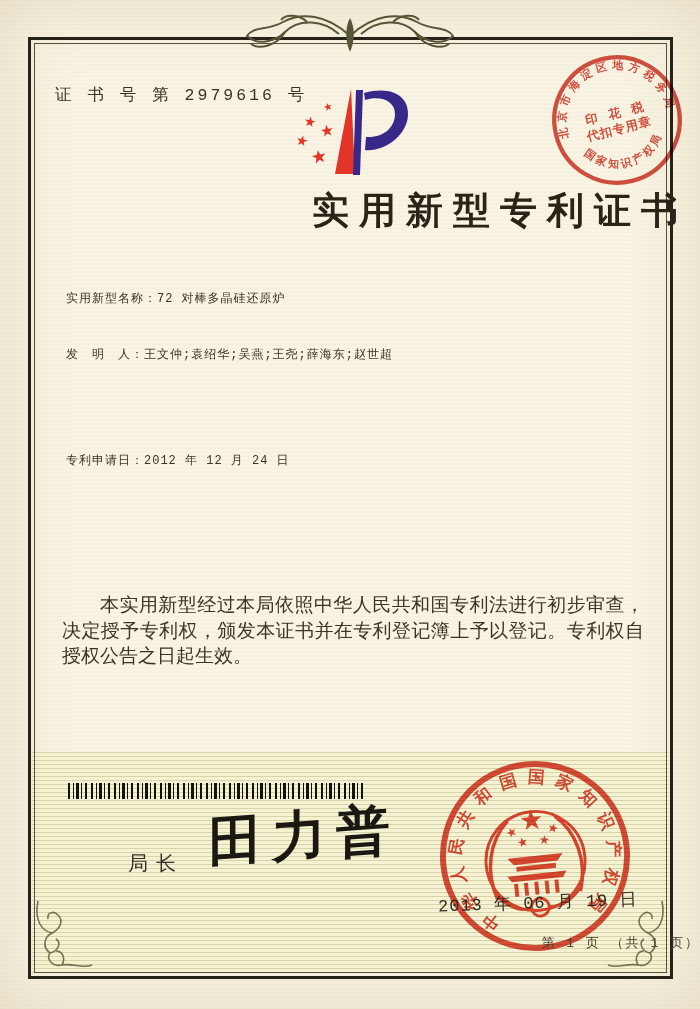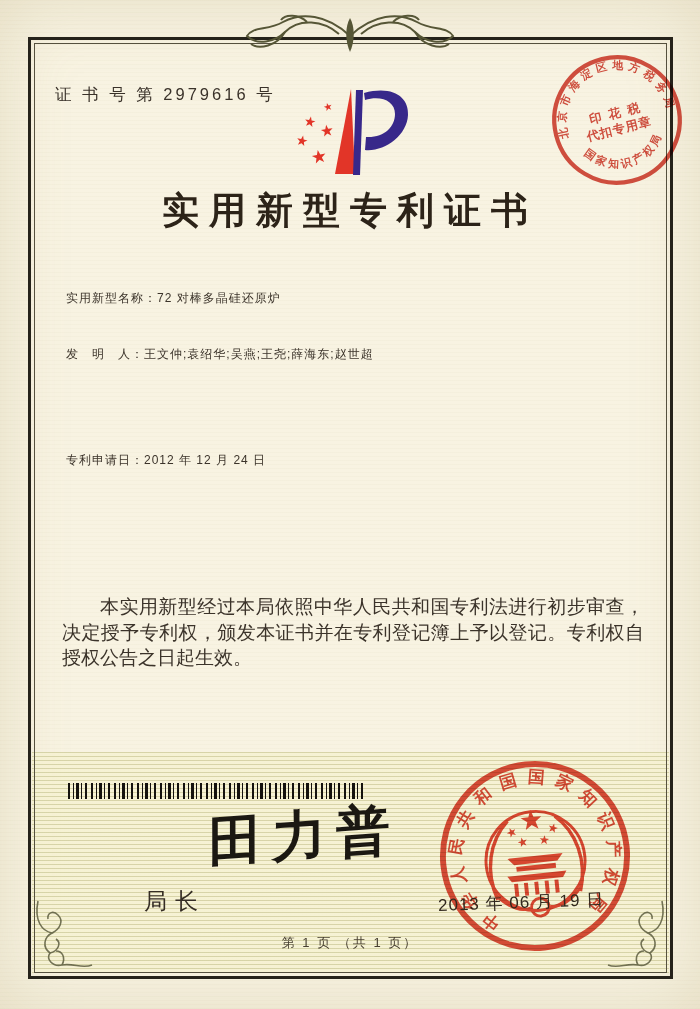--- a/index.html
+++ b/index.html
@@ -1,34 +1,34 @@
 <!DOCTYPE html>
 <html><head>
 <meta charset="utf-8">
 <style>
   html,body{margin:0;padding:0;}
   .page{
     position:relative;width:700px;height:1009px;overflow:hidden;
     background-color:#f8f3e2;
     background-image:repeating-linear-gradient(0deg, rgba(190,180,140,.06) 0 1px, transparent 1px 4px);
     box-shadow:inset 0 0 70px rgba(160,140,80,.22);
-    font-family:Liberation Sans, sans-serif;
+    font-family:Liberation Mono, monospace;
     color:#3c342a;
   }
   
   .frame{position:absolute;left:28px;top:37px;right:27px;bottom:30px;border:3px solid #25221a;}
   .frame-inner{position:absolute;left:3px;top:3px;right:3px;bottom:3px;border:1px solid #55503e;}
   
   .top-flourish{position:absolute;left:50%;top:6px;transform:translateX(-50%);}
   
   .cert-number{position:absolute;left:55px;top:84px;font-size:16.5px;letter-spacing:3px;color:#3a322a;}
   
   .logo{position:absolute;left:284px;top:84px;}
   
-  .title{position:absolute;left:0;right:0;top:186px;text-align:center;font-size:37px;font-weight:bold;letter-spacing:10px;color:#2c2318;}
+  .title{position:absolute;left:0;right:12px;top:186px;text-align:right;font-size:37px;font-weight:bold;letter-spacing:10px;color:#2c2318;}
   
   .field-row{position:absolute;left:66px;right:50px;font-size:12px;letter-spacing:1px;color:#3b332a;white-space:nowrap;}
   .f0{top:290px}.f1{top:346px}.f2{top:400px}.f3{top:452px}.f4{top:507px}.f5{top:561px}
   
   .body-text{position:absolute;left:62px;right:56px;top:594px;font-size:19px;line-height:25.5px;text-align:justify;color:#3b332a;}
   .body-text p{margin:0;text-indent:2em;}
   
   .band{
     position:absolute;left:32px;right:31px;top:752px;height:221px;
     background-color:#eae6c0;
@@ -42,35 +42,35 @@
   .barcode{
     position:absolute;left:68px;top:783px;width:298px;height:16px;
     background:repeating-linear-gradient(90deg,
       #14120e 0 2px, transparent 2px 5px,
       #14120e 5px 6px, transparent 6px 8px,
       #14120e 8px 11px, transparent 11px 13px,
       #14120e 13px 14px, transparent 14px 17px,
       #14120e 17px 19px, transparent 19px 23px);
   }
   
-  .signer-title{position:absolute;left:144px;top:850px;font-size:23px;letter-spacing:8px;color:#352d24;margin-top:36px;}
+  .signer-title{position:absolute;left:128px;top:850px;font-size:20px;letter-spacing:8px;color:#352d24;}
   .signature{
     position:absolute;left:208px;top:800px;font-size:54px;letter-spacing:10px;color:#1b1812;
     transform:rotate(-4deg) skewX(-4deg);font-weight:bold;
   }
   
   .seal{position:absolute;left:436px;top:757px;mix-blend-mode:multiply;opacity:.92;transform:rotate(-6deg);}
   .seal-date{
     position:absolute;left:438px;top:891px;font-size:17px;letter-spacing:1px;color:#31281e;
     transform:rotate(-2deg);z-index:5;white-space:nowrap;
   }
   
   .tax-stamp{position:absolute;left:541px;top:44px;mix-blend-mode:multiply;opacity:.88;transform:rotate(-14deg);}
   
-  .footer{position:absolute;left:0;right:0;top:934px;text-align:center;font-size:13px;letter-spacing:2px;color:#473f30;z-index:6;}
+  .footer{position:absolute;left:0;right:0;top:934px;text-align:right;font-size:13px;letter-spacing:2px;color:#473f30;z-index:6;}
 </style>
 </head>
 <body>
 
 <div class="page">
 
   <div class="band"></div>
 
   <div class="frame">
     <div class="frame-inner"></div>

